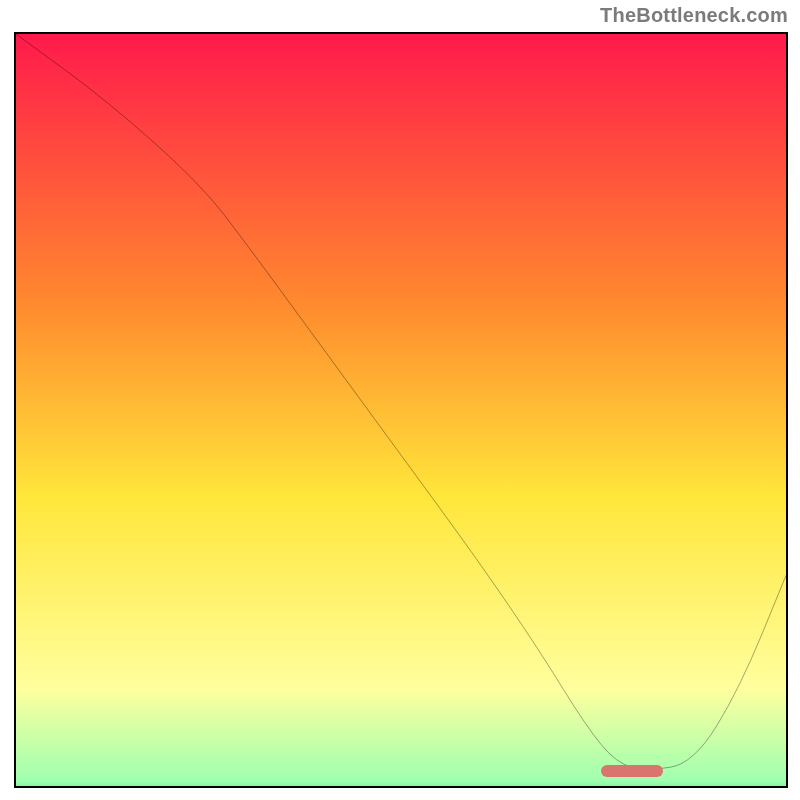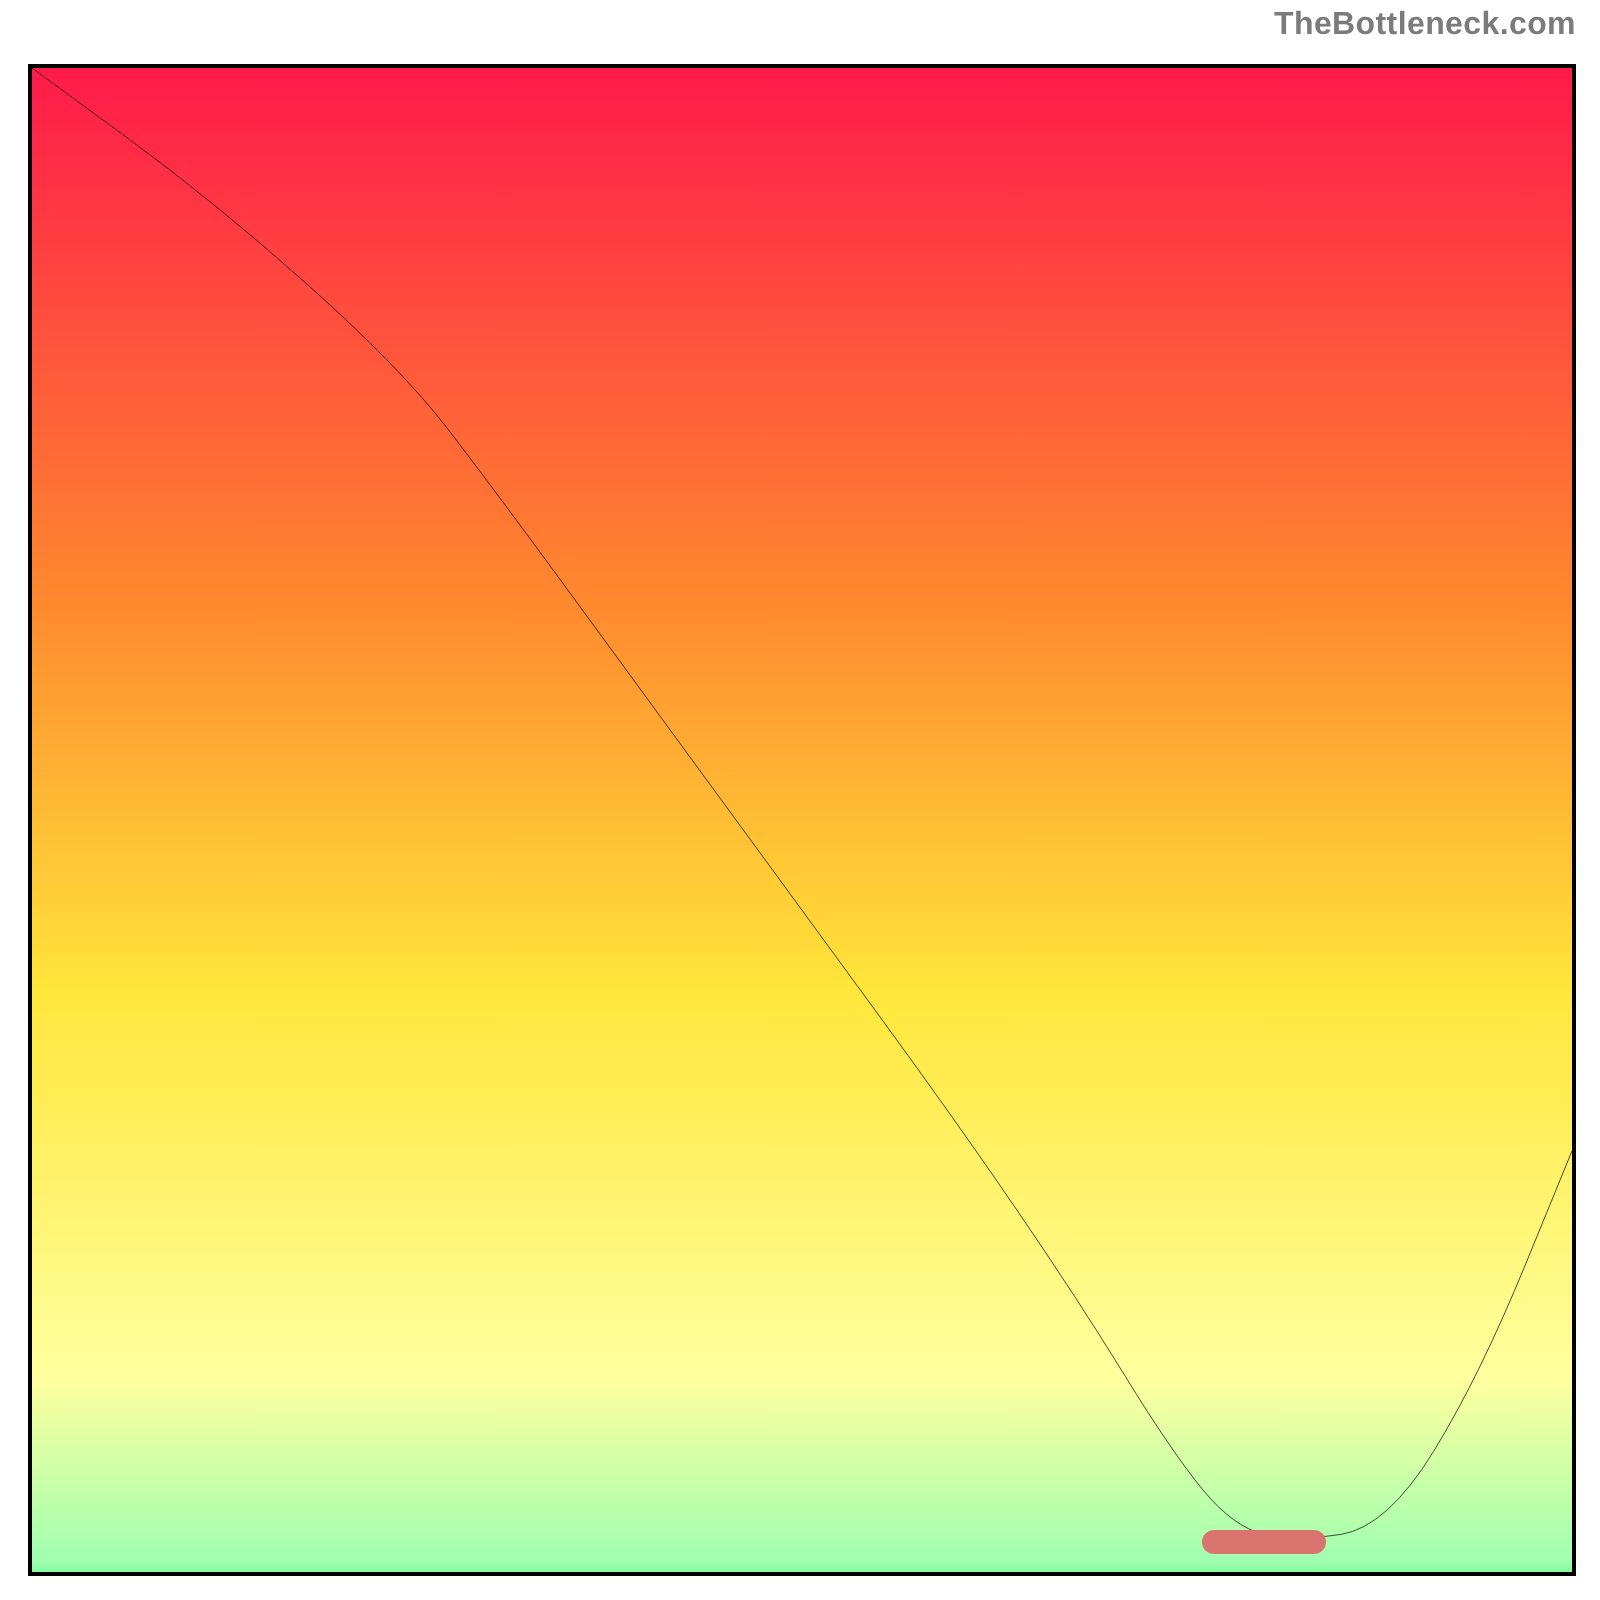--- a/index.html
+++ b/index.html
@@ -13,21 +13,21 @@
   }
   .root {
     position: relative;
     width: 800px;
     height: 800px;
   }
   .watermark {
     position: absolute;
     top: 4px;
     right: 12px;
-    font-size: 16px;
+    font-size: 20px;
     font-weight: 600;
     color: #7b7b7b;
     letter-spacing: 0.2px;
   }
   .plot-frame {
     position: absolute;
     left: 14px;
     top: 32px;
     width: 774px;
     height: 756px;

